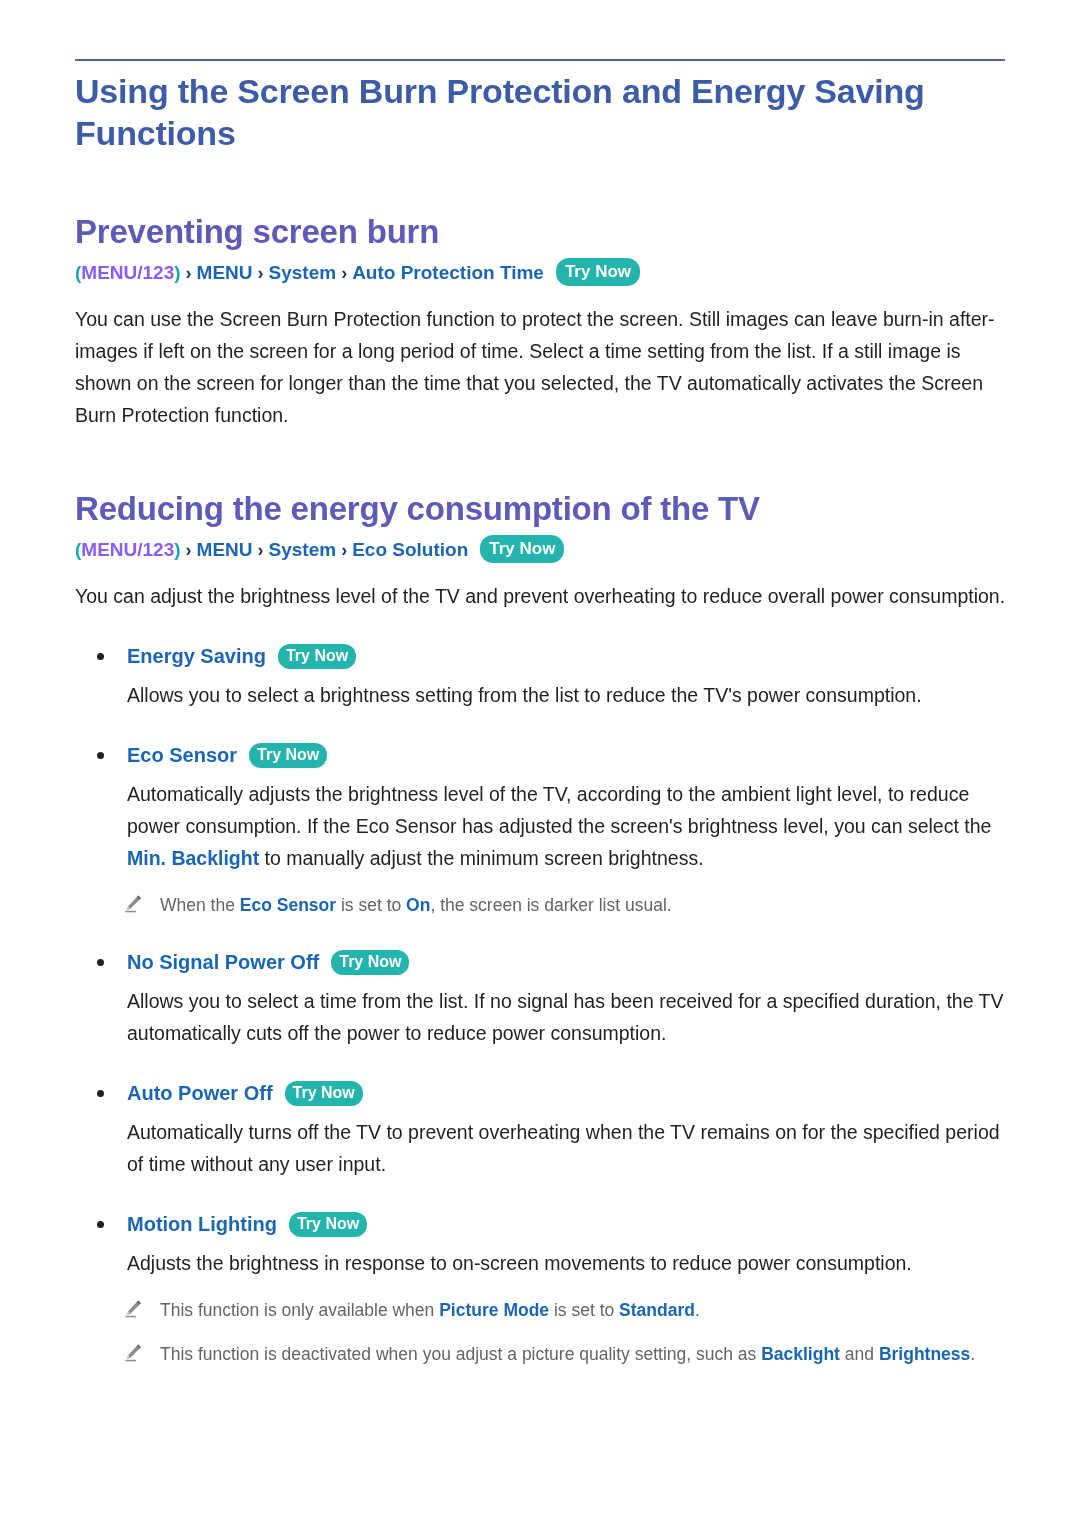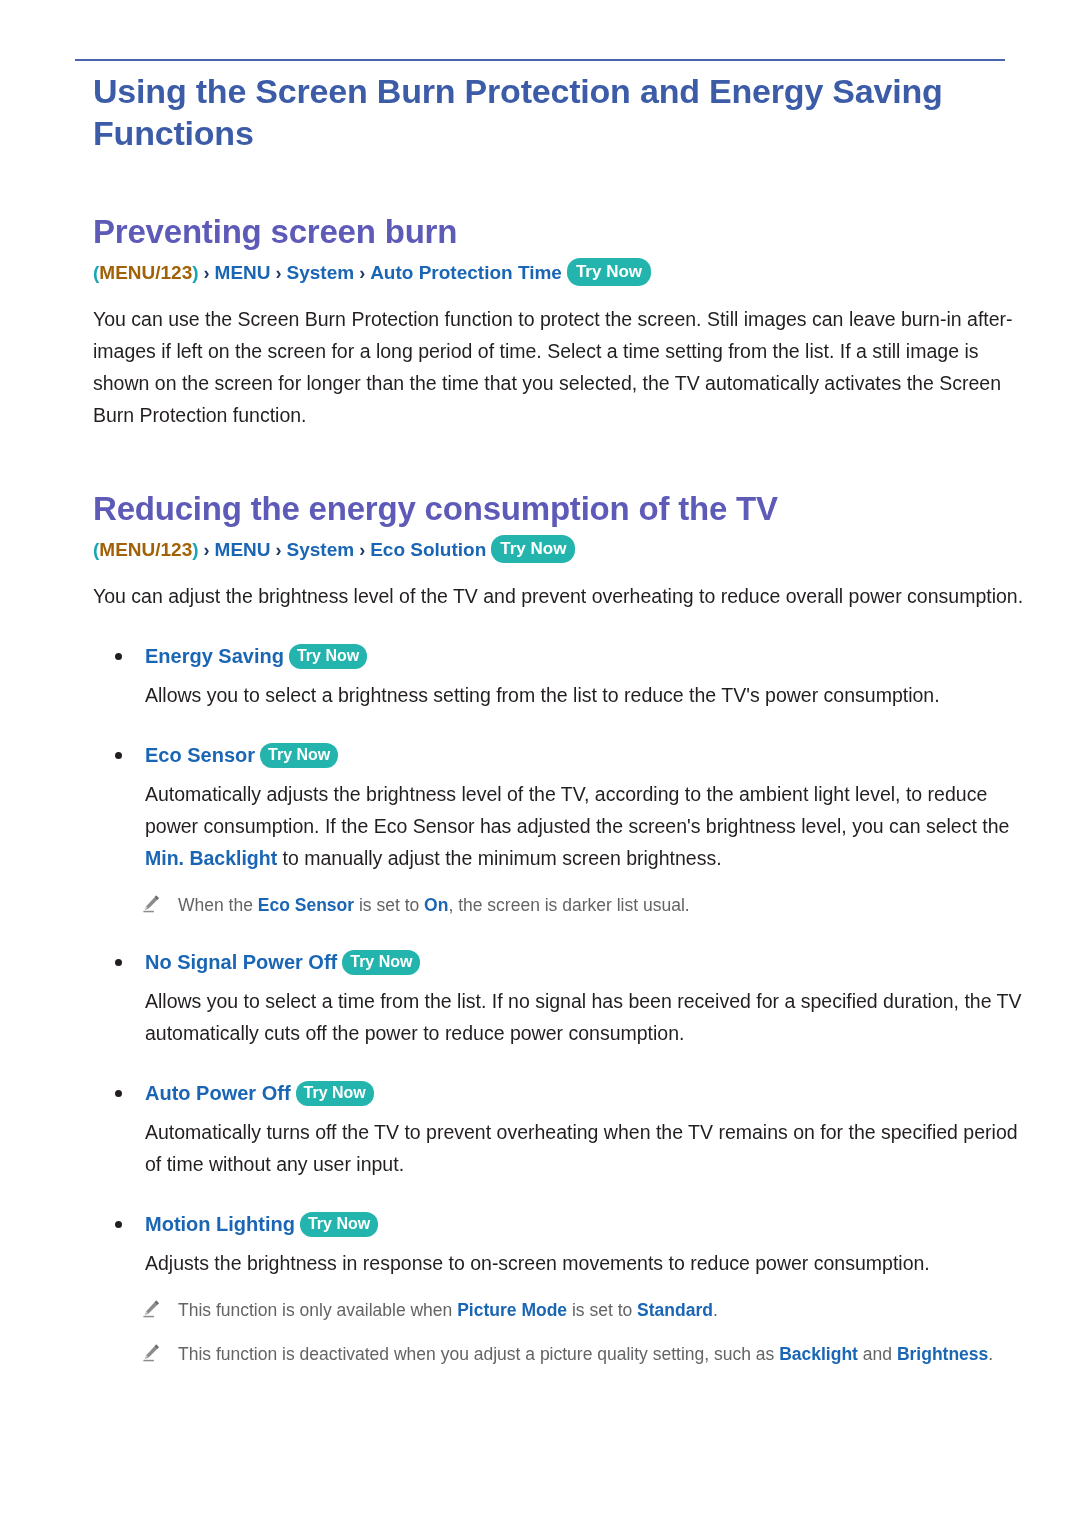--- a/index.html
+++ b/index.html
@@ -25,21 +25,21 @@
     position: absolute;
     left: 75px;
     top: 59px;
     width: 930px;
     height: 2px;
     background: #4a63ad;
   }
 
   .content {
     position: absolute;
-    left: 93px;
+    left: 75px;
     top: 70px;
     width: 935px;
   }
 
   h1.doc-title {
     margin: 0 0 0 0;
     font-size: 34px;
     line-height: 42px;
     font-weight: bold;
     color: #3c5ca8;
@@ -56,41 +56,41 @@
   }
 
   .breadcrumb {
     margin-top: 10px;
     font-size: 19px;
     line-height: 28px;
     font-weight: bold;
     color: #1a66b5;
     white-space: nowrap;
   }
-  .bc-menu123 { color: #a16207; }
+  .bc-menu123 { color: #8b5cf6; }
   .bc-paren { color: #18a6b5; font-weight: bold; }
   .bc-sep {
     color: #1f3864;
     font-weight: bold;
     padding: 0 5px;
     font-size: 18px;
   }
   .bc-item { color: #1a66b5; }
 
   .trynow {
     display: inline-block;
     background: #23b5ad;
     color: #ffffff;
     font-size: 17px;
     font-weight: bold;
     line-height: 1;
     padding: 5px 9px 6px 9px;
     border-radius: 13px;
     vertical-align: 2px;
-    margin-left: 5px;
+    margin-left: 12px;
     white-space: nowrap;
   }
   .trynow.sm {
     font-size: 16px;
     padding: 4px 8px 5px 8px;
     border-radius: 12px;
   }
 
   p.body {
     margin: 16px 0 0 0;

